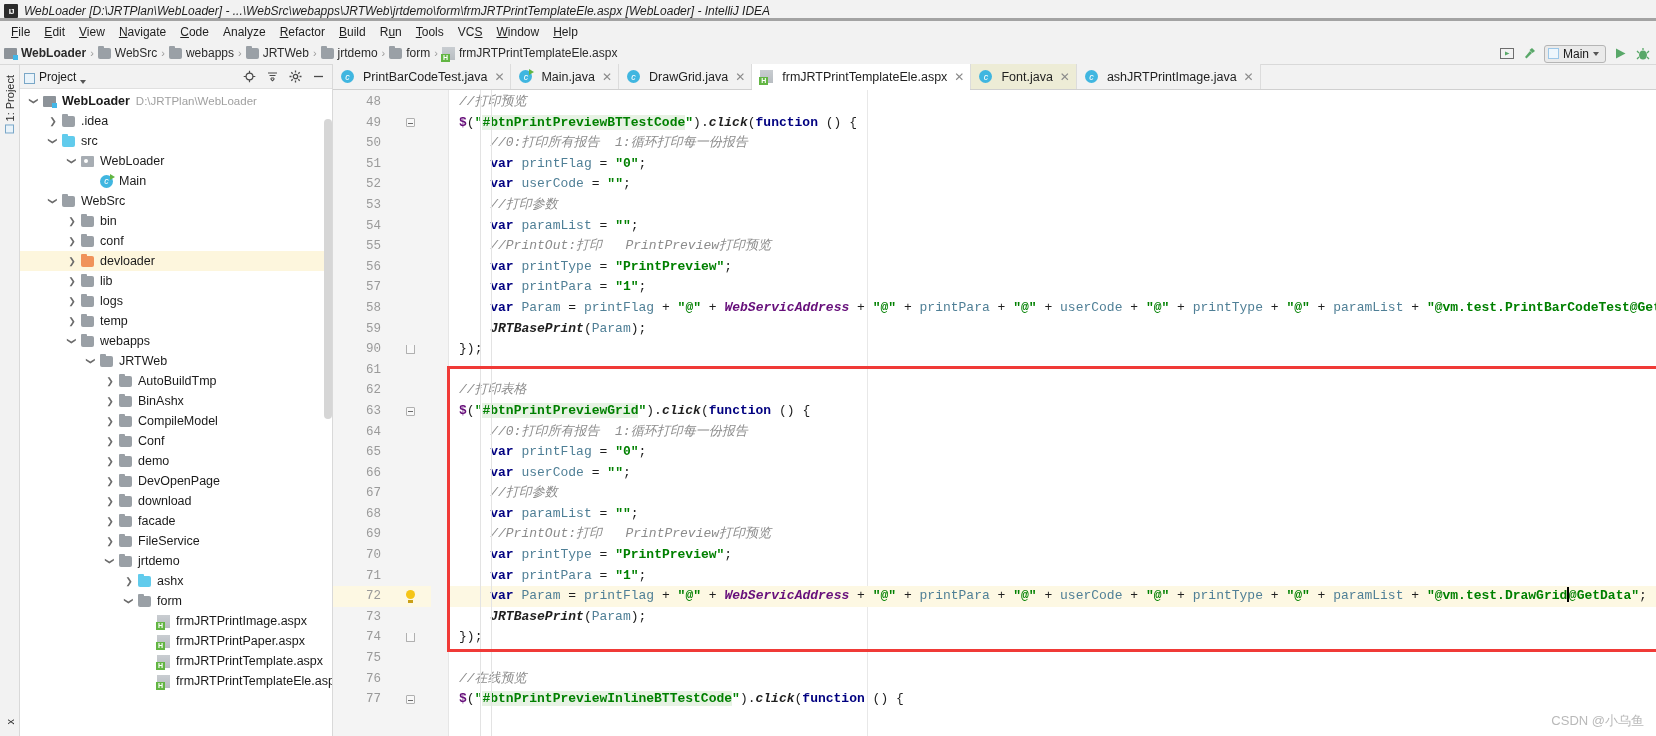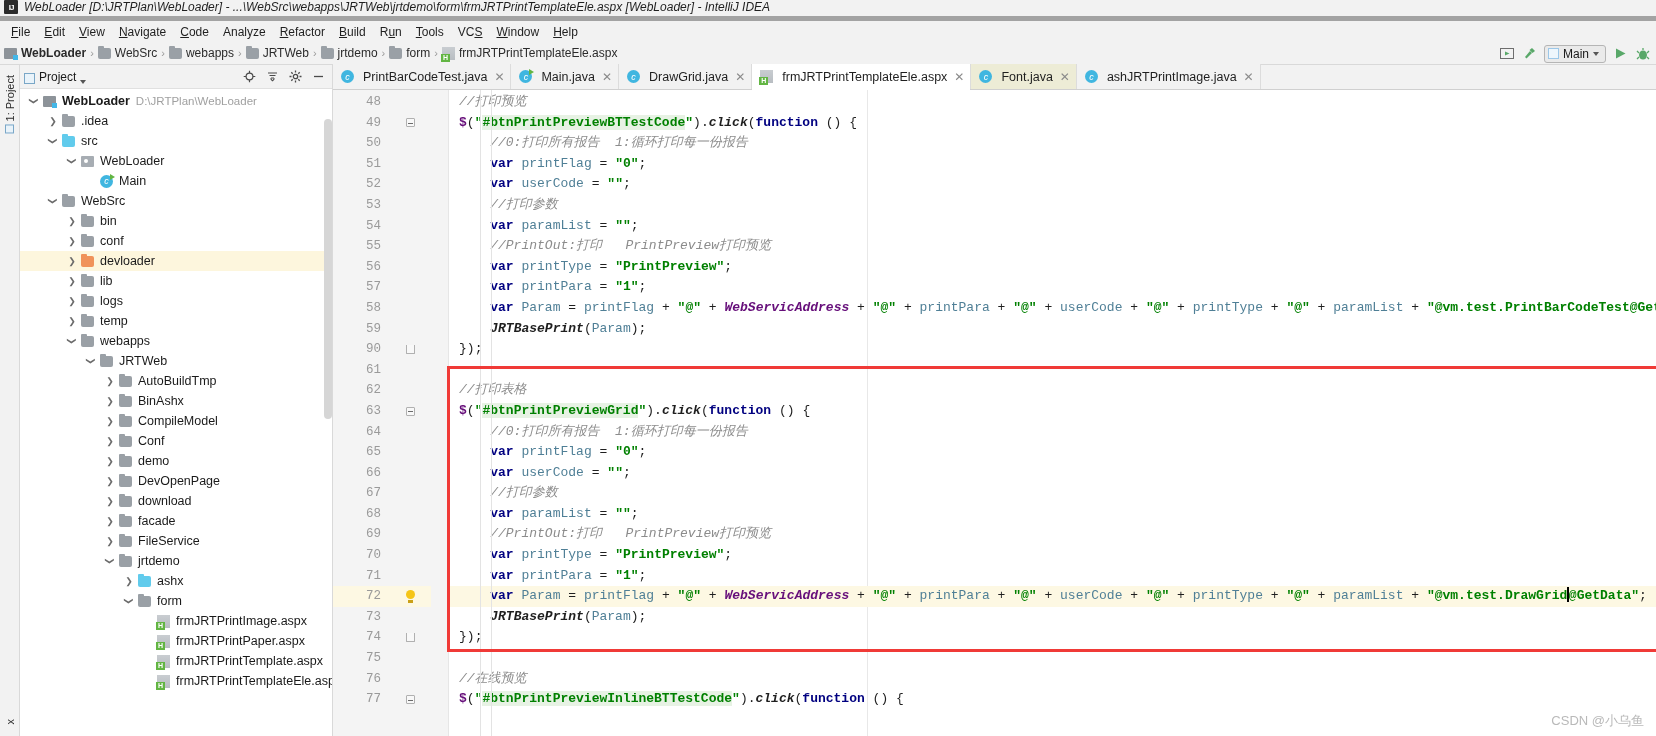--- a/index.html
+++ b/index.html
@@ -9,22 +9,22 @@
     overflow: hidden;
     background: #f2f2f2;
     font-family: "Liberation Sans", sans-serif;
     font-size: 12px;
     color: #1a1a1a;
   }
   .app { width: 1656px; height: 736px; position: relative; display: flex; flex-direction: column; background:#f2f2f2; }
 
   
   .titlebar {
-    height: 21px; background: #f2f2f2; display: flex; align-items: flex-start;
-    padding-left: 4px; border-bottom: 5px solid #a3a3a3; flex: none;
+    height: 21px; background: #f2f2f2; display: flex; align-items: flex-end;
+    padding-left: 4px; border-bottom: 3px solid #a3a3a3; flex: none;
   }
   .app-logo {
     width: 14px; height: 14px; background: #2b2b2b; color:#fff;
     font-size: 8px; font-weight: bold; display:flex; align-items:center; justify-content:center;
     margin-right: 6px; border-radius:1px; letter-spacing:-1px;
   }
   .title-text { font-size: 12px; color: #1f1f1f; white-space: nowrap; font-style: italic; }
 
   
   .menubar { height: 21px; display: flex; align-items: center; padding-left: 4px; flex: none; background:#f2f2f2; }

